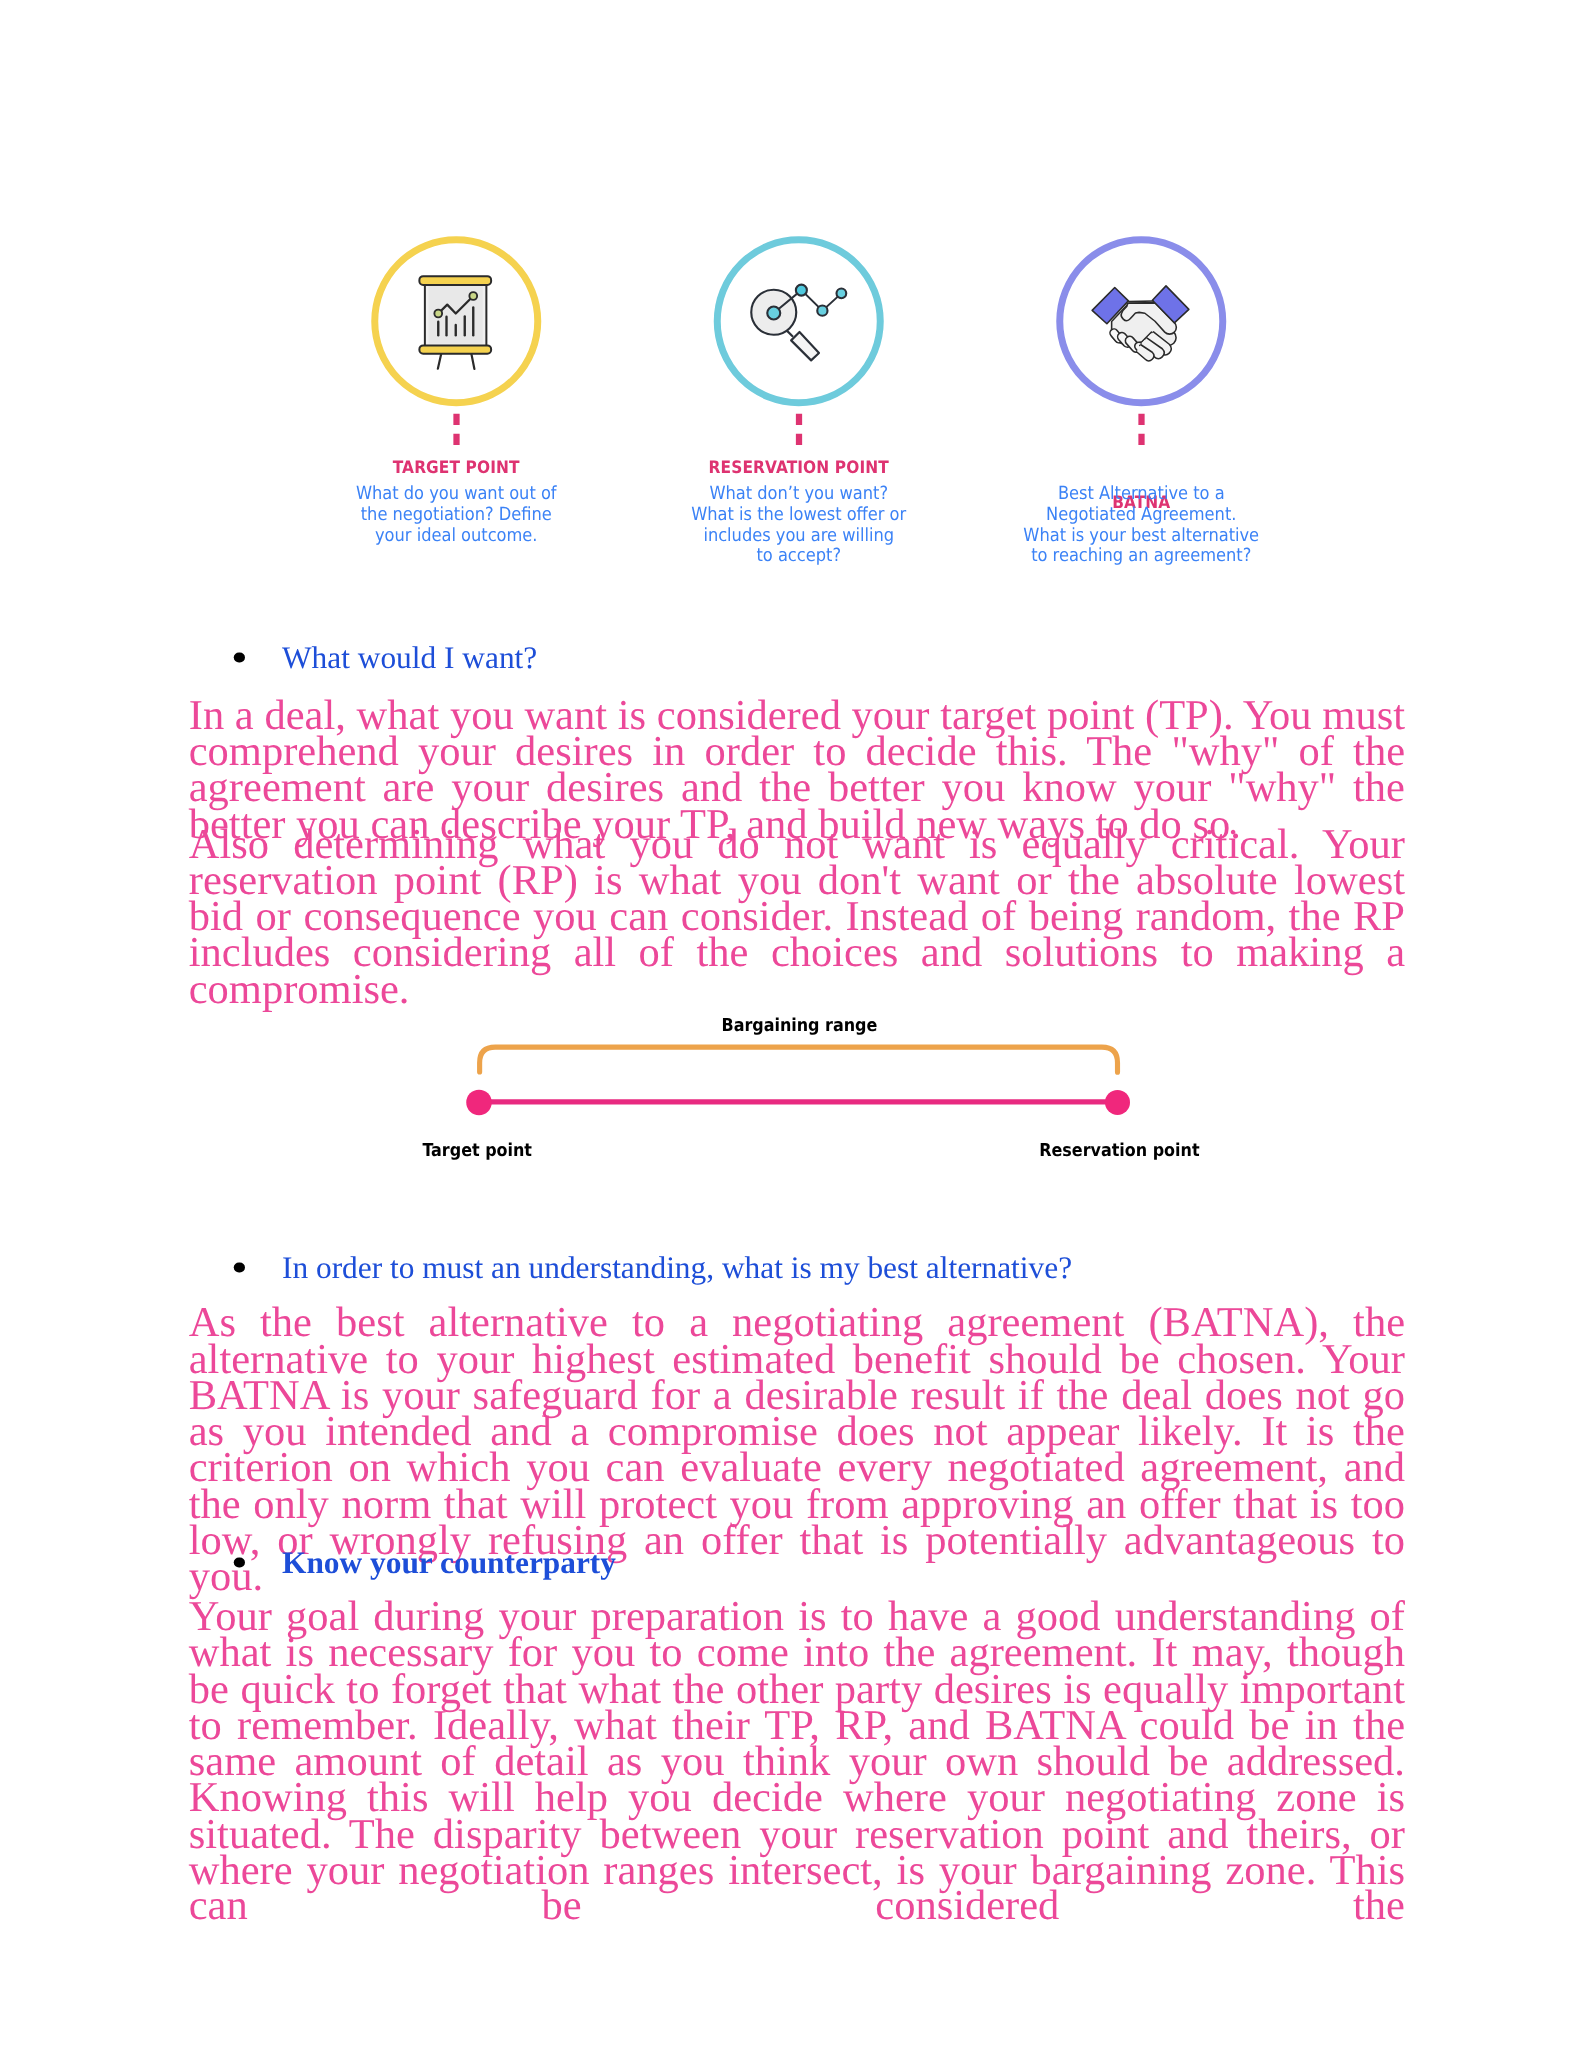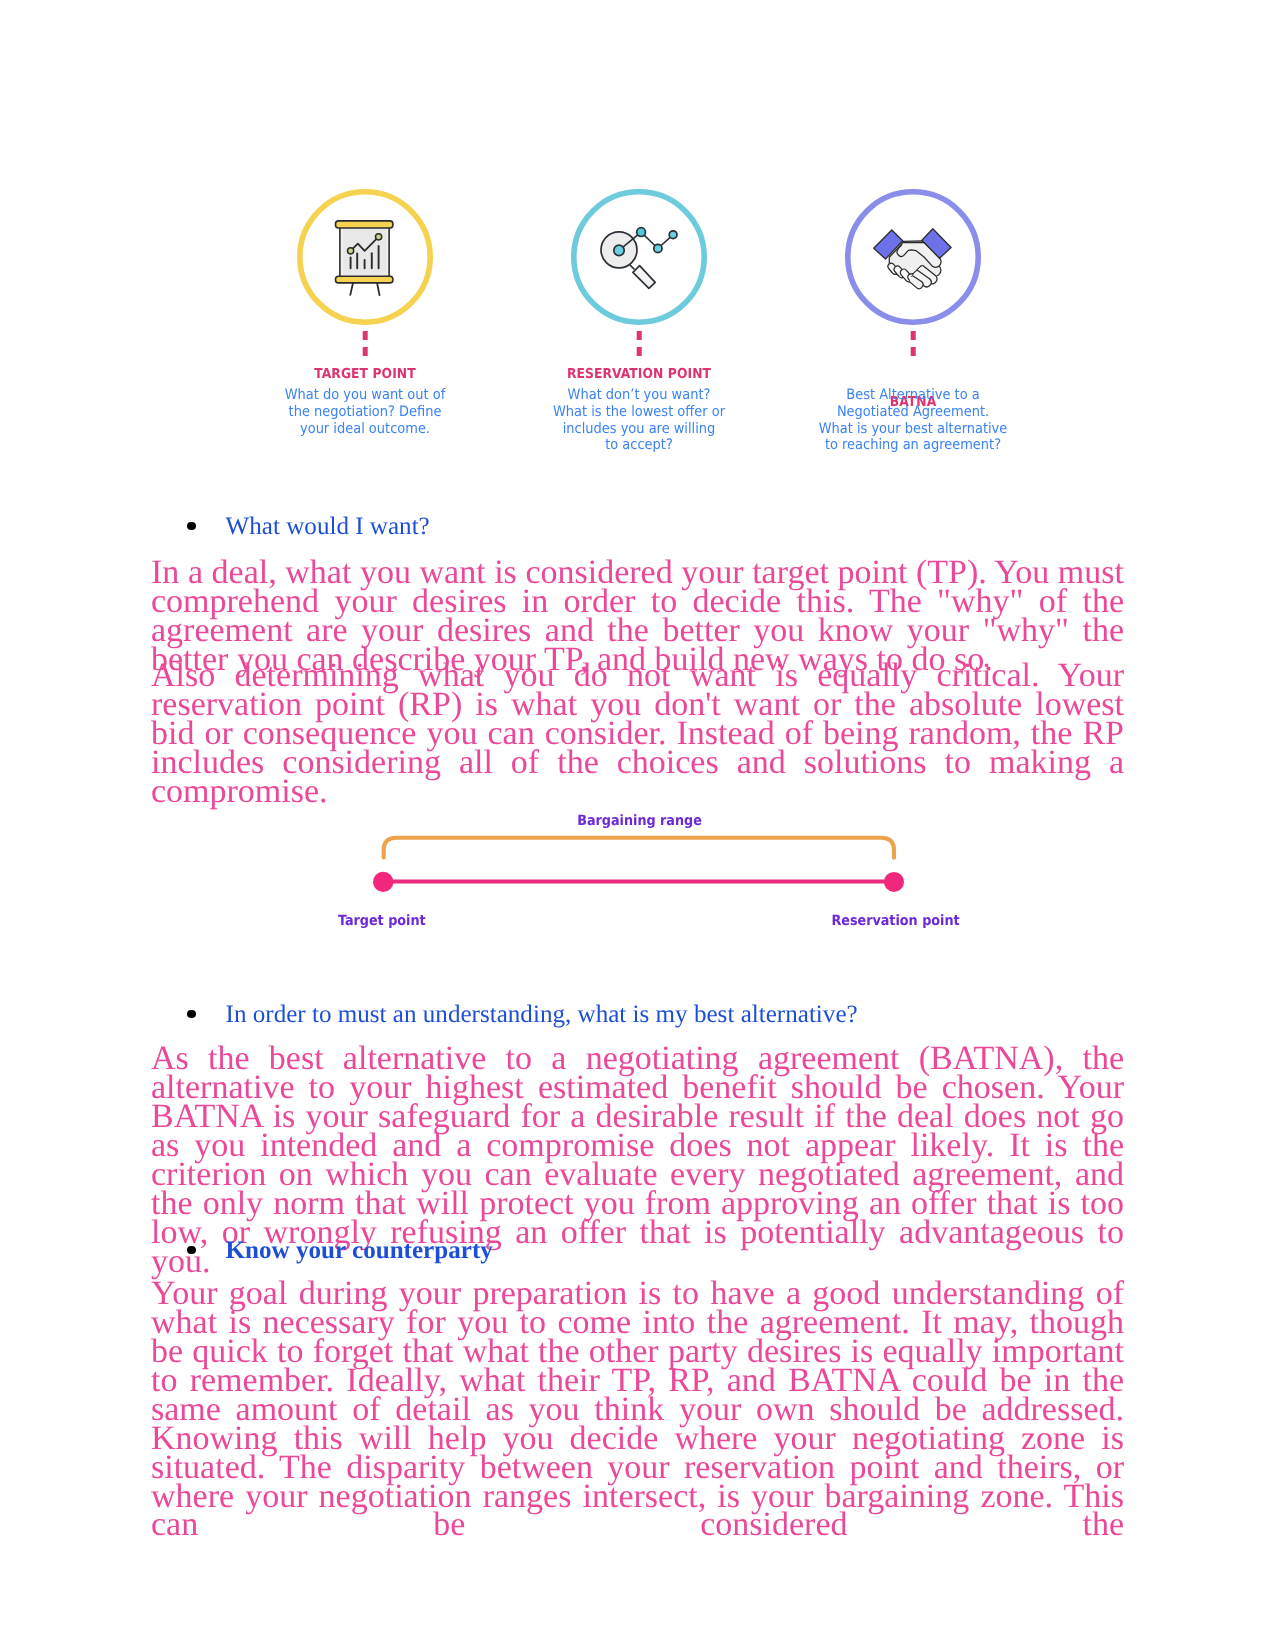--- a/index.html
+++ b/index.html
@@ -16,21 +16,21 @@
 
   
   .bul{position:absolute;font-size:25.1px;color:#1d4ed8;line-height:1.2;}
   .bul .dot{position:absolute;left:0;top:9.8px;width:8.8px;height:8.5px;border-radius:50%;background:#000;font-size:0;}
   .bul .txt{position:absolute;left:0;top:0;white-space:nowrap;}
   .para{position:absolute;font-size:34px;line-height:28.9px;text-align:justify;color:#ec4899;margin:0;}
   .para.lastline{text-align-last:left;}
   .para.fulljust{text-align-last:justify;}
 
   
-  .rd-label{position:absolute;font-family:"DejaVu Sans",sans-serif;font-stretch:condensed;font-weight:bold;color:#6d28d9;white-space:nowrap;font-size:14.2px;}
+  .rd-label{position:absolute;font-family:"DejaVu Sans",sans-serif;font-stretch:condensed;font-weight:bold;color:#000000;white-space:nowrap;font-size:14.2px;}
 </style>
 </head>
 <body>
 
 <div class="page">
 
   <div class="info">
 
     <div class="card" style="left:215px;">
       <svg class="circ" width="140" height="140" viewBox="0 0 140 140">

